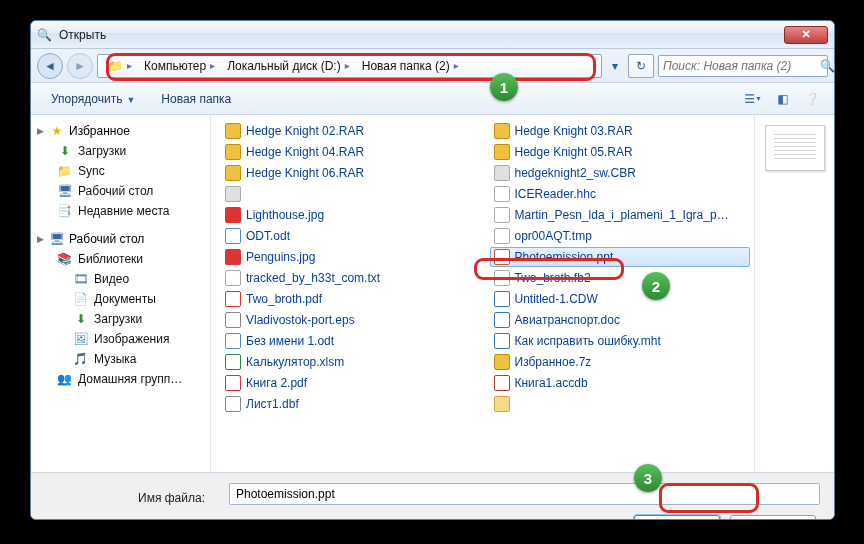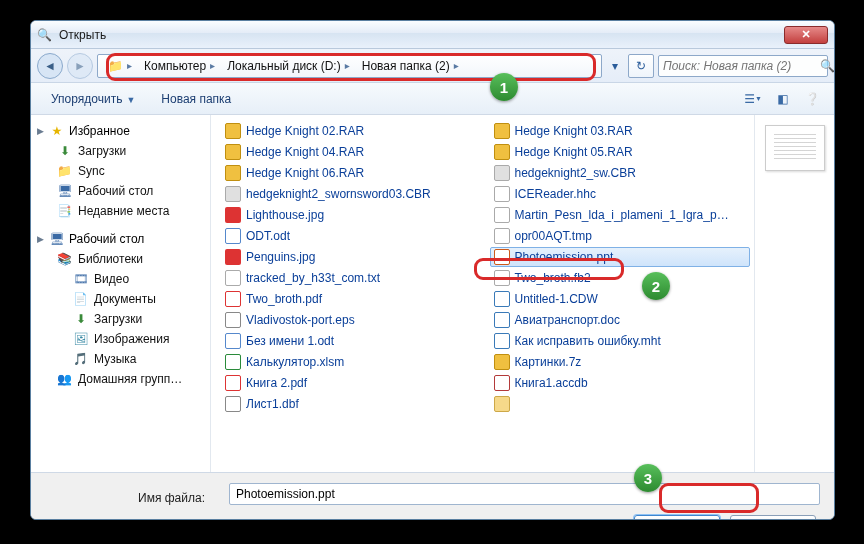--- a/index.html
+++ b/index.html
@@ -199,21 +199,20 @@
           <div class="fi">
             <span class="fic ic-rar"></span>
             <span>Hedge Knight 04.RAR</span>
           </div>
           <div class="fi">
             <span class="fic ic-rar"></span>
             <span>Hedge Knight 06.RAR</span>
           </div>
           <div class="fi">
             <span class="fic ic-cbr"></span>
-            <span>hedgeknight2_swornsword03.CBR</span>
           </div>
           <div class="fi">
             <span class="fic ic-jpg"></span>
             <span>Lighthouse.jpg</span>
           </div>
           <div class="fi">
             <span class="fic ic-odt"></span>
             <span>ODT.odt</span>
           </div>
           <div class="fi">
@@ -289,21 +288,21 @@
           <div class="fi">
             <span class="fic ic-doc"></span>
             <span>Авиатранспорт.doc</span>
           </div>
           <div class="fi">
             <span class="fic ic-mht"></span>
             <span>Как исправить ошибку.mht</span>
           </div>
           <div class="fi">
             <span class="fic ic-7z"></span>
-            <span>Картинки.7z</span>
+            <span>Избранное.7z</span>
           </div>
           <div class="fi">
             <span class="fic ic-accdb"></span>
             <span>Книга1.accdb</span>
           </div>
           <div class="fi">
             <span class="fic ic-folder"></span>
           </div>
         </div>
     </div>

